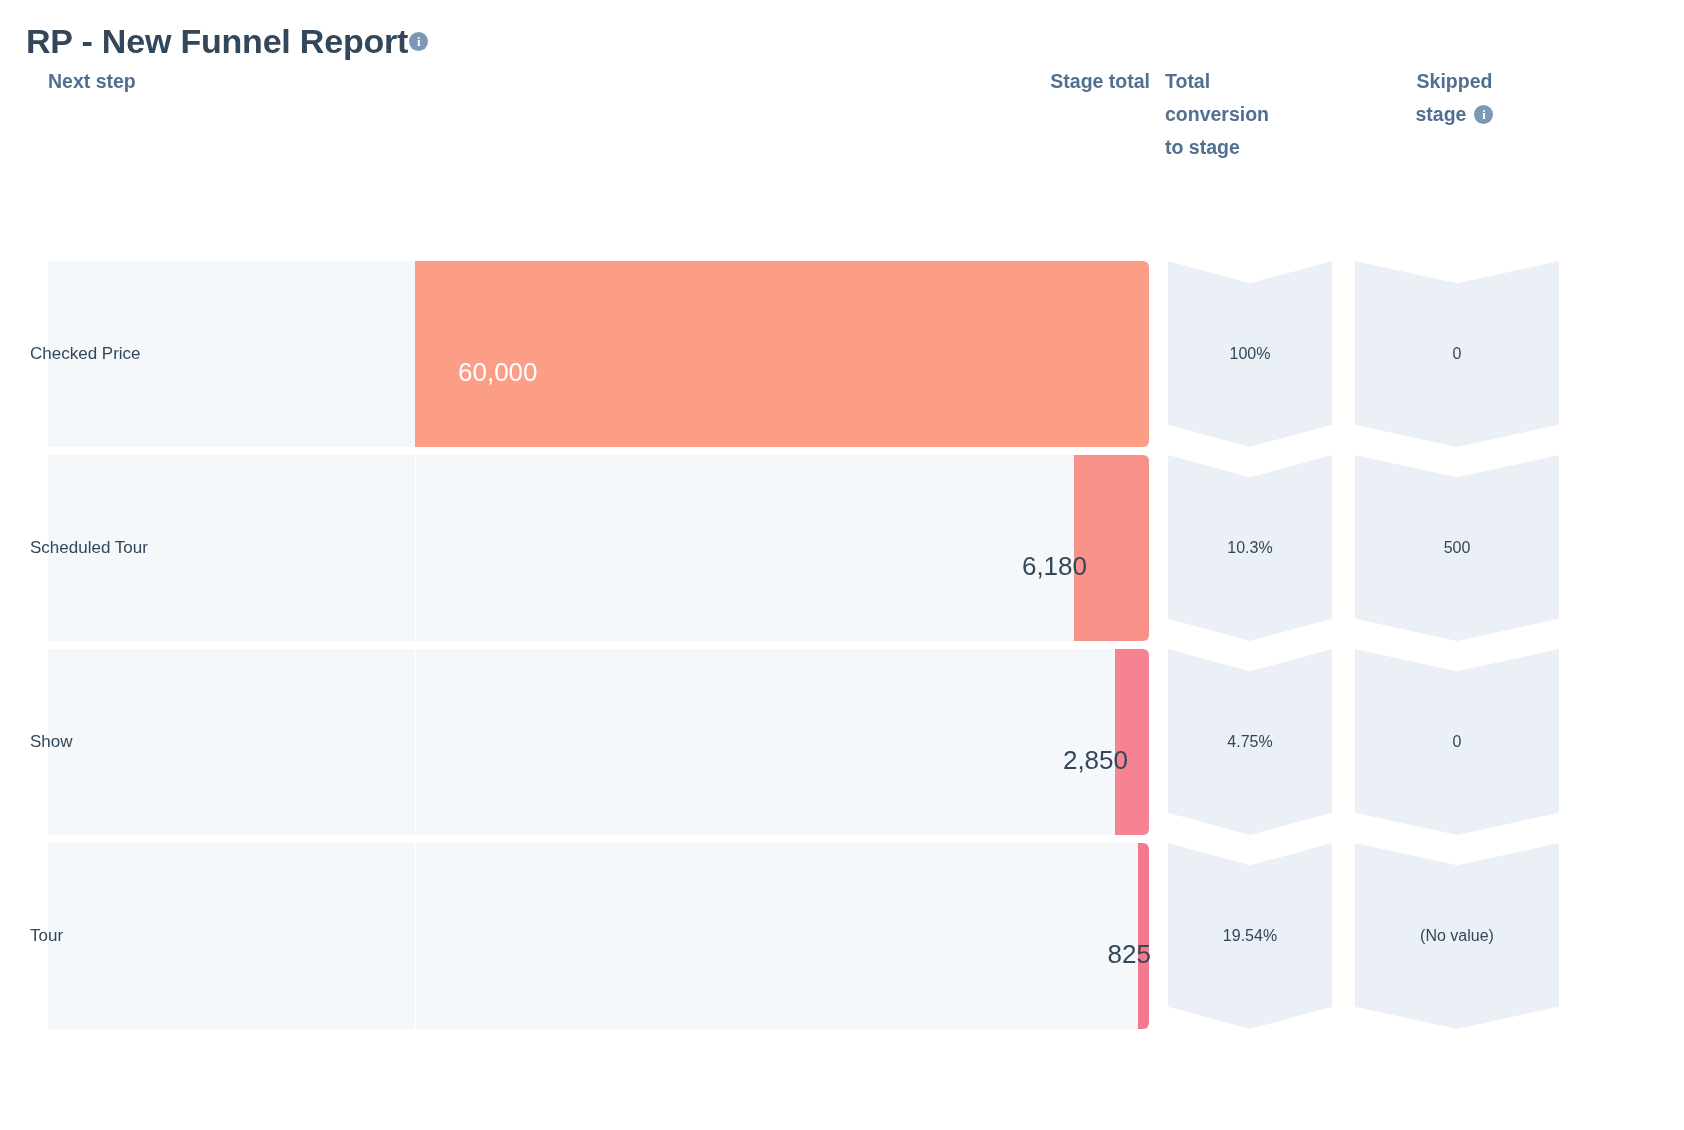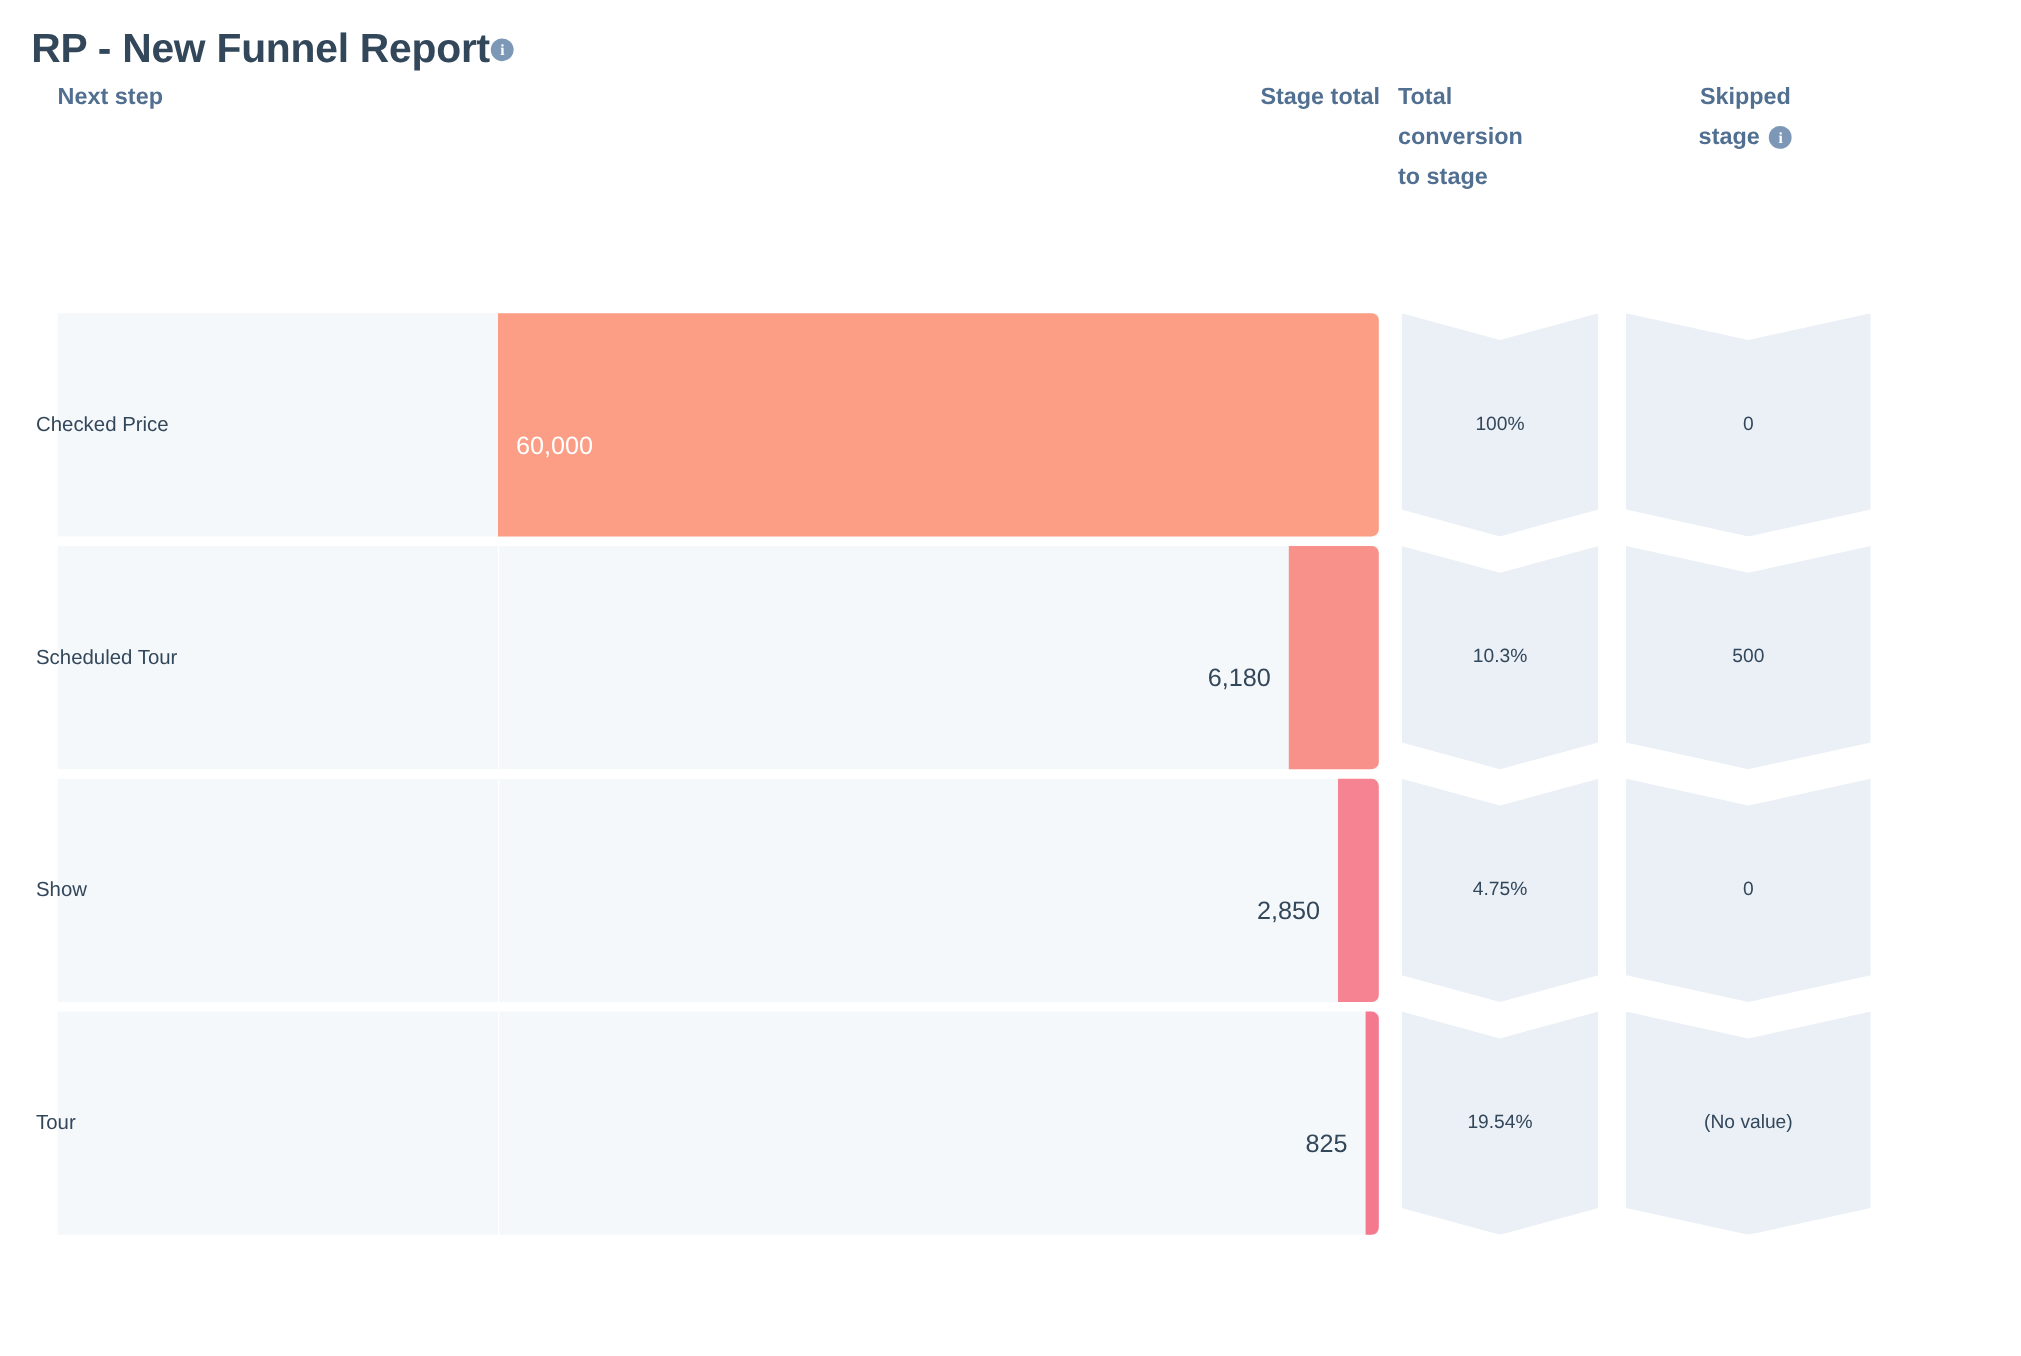--- a/index.html
+++ b/index.html
@@ -138,22 +138,23 @@
     top: 0;
     height: 186px;
     border-radius: 0 6px 6px 0;
   }
   .bar-value {
     position: absolute;
     top: 0;
     height: 222px;
     display: flex;
     align-items: center;
-    font-size: 21px;
+    font-size: 26px;
     white-space: nowrap;
+    margin-left: 28px;
   }
   .bar-value.inside {
     color: #ffffff;
   }
   .bar-value.outside {
     color: #33475b;
     justify-content: flex-end;
   }
 
   

